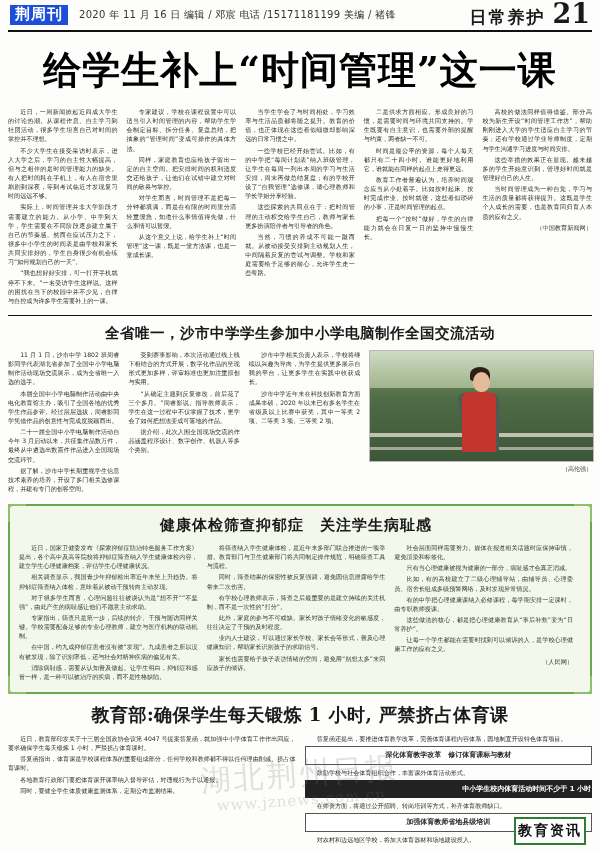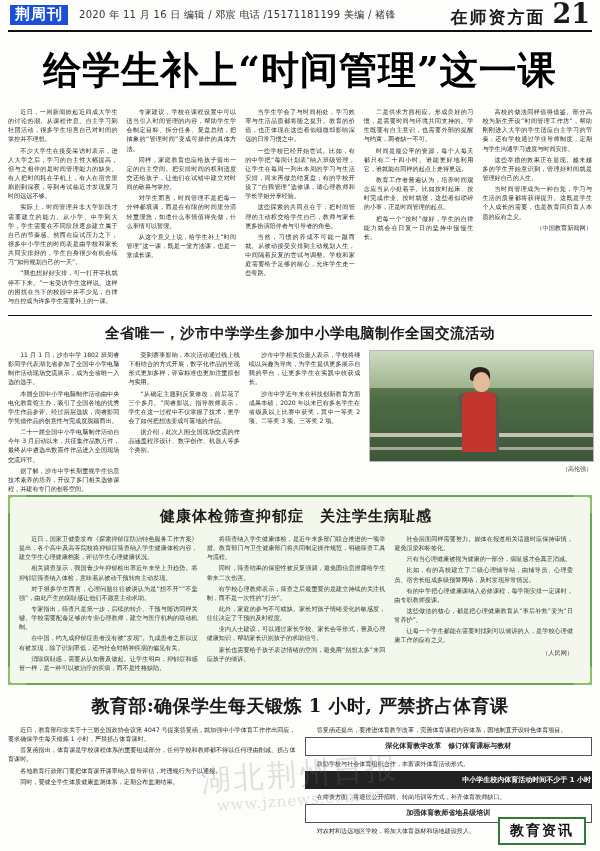--- a/index.html
+++ b/index.html
@@ -155,20 +155,21 @@
   }
   .photo-caption {
     font-size: 6px;
     text-align: right;
     margin-top: 2px;
     color: #333;
   }
 
   
   .green-box {
+    margin-top: 9px;
     border: 2px solid #6aa84f;
     border-radius: 4px;
     background: #f3f7ec;
     padding: 8px 17px 9px 9px;
     position: relative;
   }
   .green-box .corner {
     position: absolute;
     width: 16px; height: 16px;
     border: 2px solid #8cc06b;
@@ -211,21 +212,21 @@
     background: #222;
     color: #fff;
     border-color: #222;
     text-align: right;
   }
   .tag-box {
     position: absolute;
     right: 14px;
     bottom: 6px;
     border: 2px solid #2e7d32;
-    padding: 3px 10px;
+    padding: 3px 2px;
     background: #fff;
     font-family: "DejaVu Serif", "Liberation Serif", serif;
     font-weight: bold;
     font-size: 14px;
     letter-spacing: 2px;
     color: #111;
   }
 
   
   .watermark {
@@ -250,21 +251,21 @@
 </style>
 </head>
 <body>
 
 <div class="page">
 
   <div class="masthead">
     <div class="logo-box">荆周刊</div>
     <div class="masthead-meta">2020 年 11 月 16 日   编辑 / 邓宸    电话 /15171181199   美编 / 褚锋</div>
     <div class="masthead-right">
-      <div class="masthead-title">在师资方面</div>
+      <div class="masthead-title">日常养护</div>
       <div class="masthead-page">21</div>
     </div>
   </div>
 
   <h1 class="lead-headline">给学生补上“时间管理”这一课</h1>
 
   <div class="cols">
     <div class="col">
       <p>近日，一则新闻掀起近四成大学生的讨论热潮。从课程作息、自主学习到社团活动，很多学生坦言自己对时间的掌控并不理想。</p>
       <p>不少大学生在接受采访时表示，进入大学之后，学习的自主性大幅提高，但与之相伴的是时间管理能力的缺失。有人把时间耗在手机上，有人在宿舍里刷剧到深夜，等到考试临近才发现复习时间远远不够。</p>

